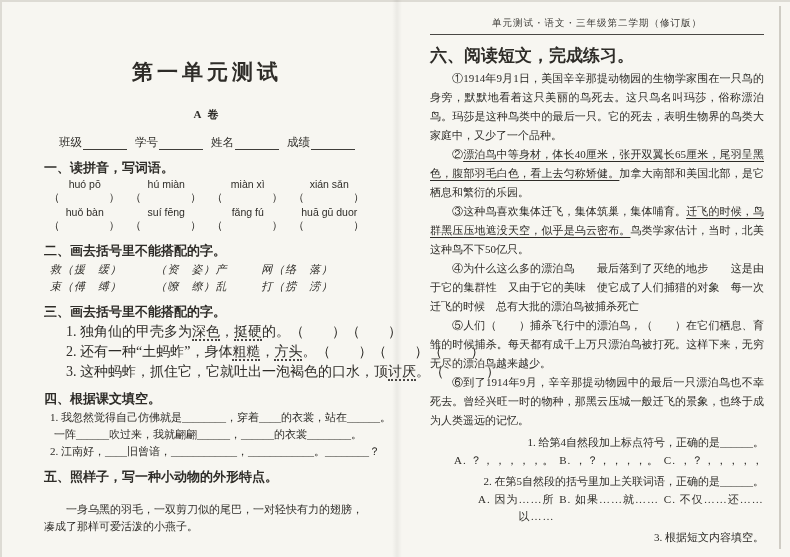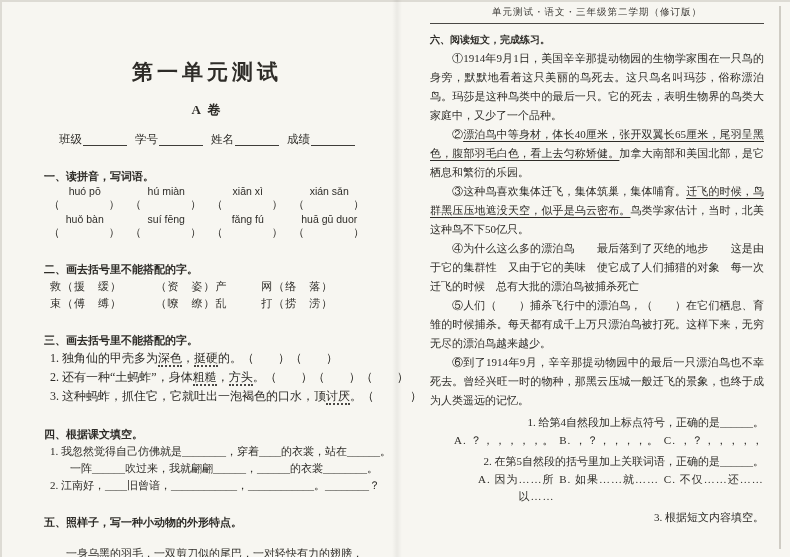--- a/index.html
+++ b/index.html
@@ -5,48 +5,48 @@
   html,body{margin:0;padding:0;width:790px;height:557px;overflow:hidden;background:#ffffff;}
   .spread{position:relative;width:790px;height:557px;background:#f7f6f1;color:#2e2c28;
           font-family:"Liberation Serif","DejaVu Serif",serif;overflow:hidden;}
   .scan-edge-top{position:absolute;left:0;top:0;right:0;height:2px;background:#dddbd4;}
   .scan-edge-left{position:absolute;left:0;top:0;bottom:0;width:2px;background:#dddbd4;}
   .gutter{position:absolute;left:392px;top:0;bottom:0;width:10px;
           background:linear-gradient(to right,rgba(0,0,0,0) 0%,rgba(0,0,0,0.05) 50%,rgba(0,0,0,0) 100%);}
   .edge-right{position:absolute;right:9px;top:6px;bottom:8px;width:2px;background:#cfccc4;}
   .page{position:absolute;top:0;height:557px;box-sizing:border-box;}
   .page-left{left:4px;width:396px;padding:26px 30px 0 40px;}
-  .page-right{left:398px;width:380px;padding:2px 14px 0 32px;}
+  .page-right{left:398px;width:380px;padding:13px 14px 0 32px;}
 
   
   .title{text-align:center;font-size:21px;font-weight:bold;letter-spacing:4px;margin:32px 0 0 0;}
-  .paper-label{text-align:center;font-size:13px;font-weight:bold;margin:15px 0 0 0;letter-spacing:2px;}
+  .paper-label{text-align:center;font-size:11px;font-weight:bold;margin:21px 0 0 0;letter-spacing:2px;}
   .info-line{display:flex;justify-content:center;margin-top:13px;font-size:11.5px;}
-  .info-field{display:flex;align-items:flex-start;margin:0 4px;}
+  .info-field{display:flex;align-items:center;margin:0 4px;}
   .blank{display:inline-block;width:44px;border-bottom:1.2px solid #3f3d39;height:13px;margin-left:1px;}
-  .sec-heading{font-weight:bold;font-size:11px;margin:22px 0 1px 0;}
+  .sec-heading{font-weight:bold;font-size:13px;margin:9px 0 1px 0;}
   .pin-row{display:flex;margin-top:1px;align-items:flex-end;}
   .pin-col{width:25%;text-align:center;font-size:10.5px;font-family:"Liberation Sans","DejaVu Sans",sans-serif;}
   .br-row{display:flex;margin-top:0px;}
   .br-col{width:25%;text-align:center;font-size:11px;letter-spacing:1px;}
-  .match-row{display:flex;font-size:11px;margin:2px 0 0 6px;}
+  .match-row{display:flex;font-size:11px;margin:2px 0 0 6px;font-style:italic;}
   .match-item{width:33%;letter-spacing:1px;}
-  .s3-item{font-size:12px;margin:2px 0 0 6px;white-space:nowrap;}
+  .s3-item{font-size:14px;margin:2px 0 0 22px;white-space:nowrap;}
   .dot{border-bottom:2px dotted #4a4845;padding-bottom:0;}
   .s4-line{font-size:11px;margin:2px 0 0 6px;white-space:nowrap;}
-  .s4-line.indent{margin-left:26px;}
+  .s4-line.indent{margin-left:10px;}
   .s5-example{font-size:11px;line-height:1.55;text-indent:2em;margin:15px 0 0 0;}
   .answer-line{border-bottom:1.4px solid #45433f;height:15px;margin:0 2px;}
   .answer-line.first{margin-top:9px;}
   .page-footer{text-align:center;font-size:10px;margin-top:11px;letter-spacing:2px;}
 
   
   .r-header{text-align:center;font-size:9.5px;letter-spacing:1px;padding:4px 0 4px 0;
             border-bottom:1.4px solid #4a4845;color:#3a3834;}
-  .s6-heading{font-weight:bold;font-size:10px;margin:9px 0 2px 0;}
+  .s6-heading{font-weight:bold;font-size:17px;margin:9px 0 2px 0;}
   .passage-title{text-align:center;font-weight:bold;font-size:11.5px;margin:3px 0 3px 0;}
   .para{font-size:11px;line-height:19px;text-indent:2em;margin:0;text-align:justify;}
   .u{text-decoration:underline;text-underline-offset:3px;text-decoration-thickness:1px;}
   .q-block{margin-left:6px;text-align:right;}
   .q-stem{font-size:11px;line-height:18px;margin-top:3px;}
   .q-options{display:flex;font-size:11px;line-height:17px;margin:1px 0 0 14px;}
   .q-option{width:33.3%;letter-spacing:1px;}
 </style>
 </head>
 <body>
@@ -77,21 +77,21 @@
       <span class="info-field">
         <span>成绩</span>
           <span class="blank"></span>
       </span>
     </div>
 
     <div class="sec-heading">一、读拼音，写词语。</div>
     <div class="pin-row">
       <span class="pin-col">huó pō</span>
       <span class="pin-col">hú miàn</span>
-      <span class="pin-col">xiān xì</span>
+      <span class="pin-col">miàn xì</span>
       <span class="pin-col">xián sǎn</span>
     </div>
     <div class="br-row">
       <span class="br-col">（　　　　）</span>
       <span class="br-col">（　　　　）</span>
       <span class="br-col">（　　　　）</span>
       <span class="br-col">（　　　　）</span>
     </div>
     <div class="pin-row">
       <span class="pin-col">huǒ bàn</span>

